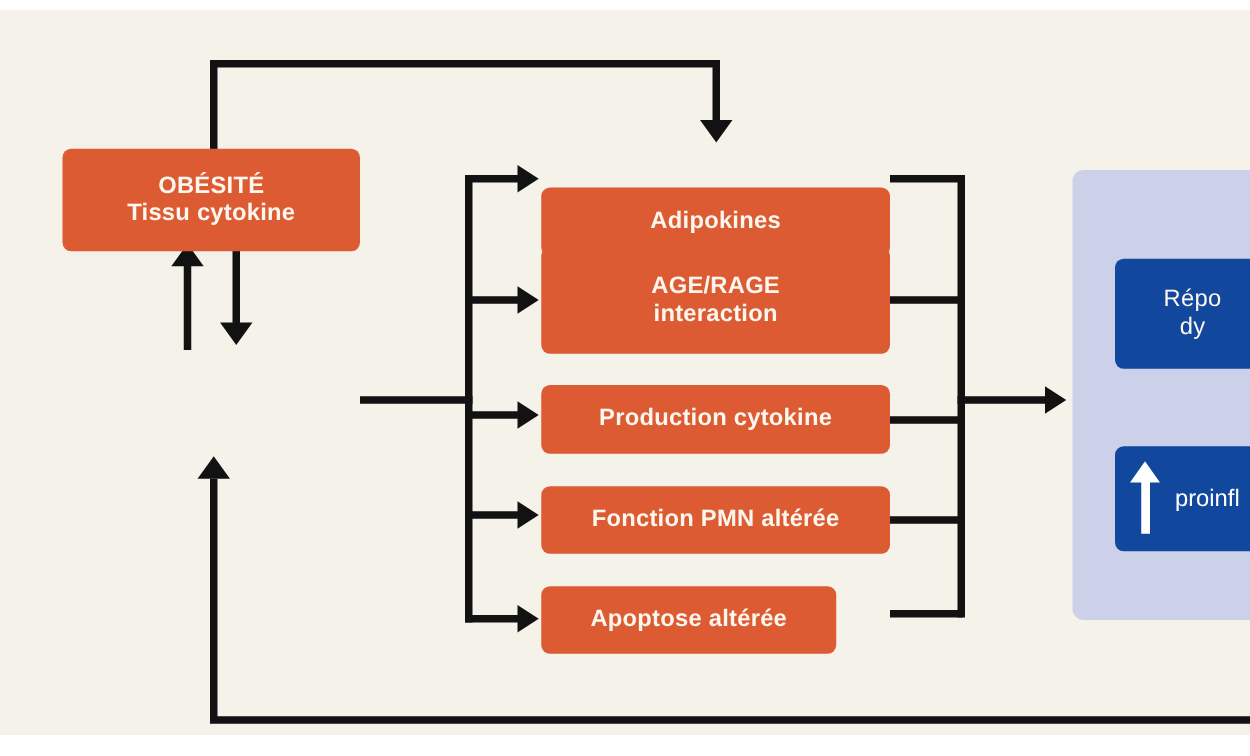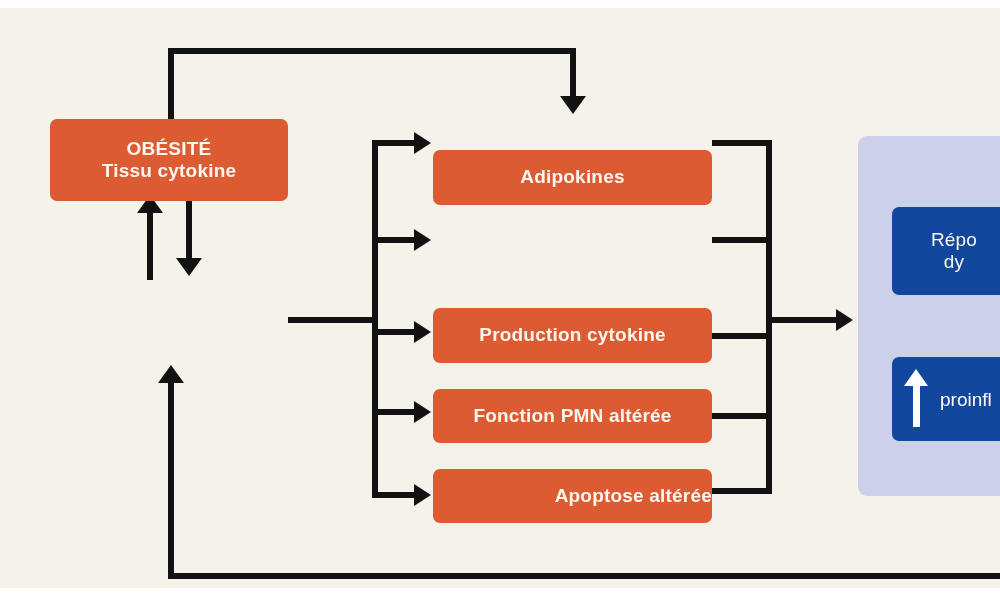--- a/index.html
+++ b/index.html
@@ -167,30 +167,34 @@
     <div class="node orange" style="left:50px; top:111px; width:238px; height:82px;">
       <span class="ln ln1">OBÉSITÉ</span>
       <span class="ln ln2">Tissu cytokine</span>
     </div>
 
 
     <div class="node orange single" style="left:433px; top:107px; width:279px; height:55px;margin-top:35px;">
       <span class="ln ln1">Adipokines</span>
     </div>
 
+    <div class="node orange" style="left:433px; top:190px; width:279px; height:85px;">
+      <span class="ln ln1">AGE/RAGE</span>
+      <span class="ln ln2">interaction</span>
+    </div>
 
     <div class="node orange single" style="left:433px; top:300px; width:279px; height:55px;">
       <span class="ln ln1">Production cytokine</span>
     </div>
 
     <div class="node orange single" style="left:433px; top:381px; width:279px; height:54px;">
       <span class="ln ln1">Fonction PMN altérée</span>
     </div>
 
-    <div class="node orange single" style="left:433px; top:461px; width:279px; height:54px;align-items:flex-end;">
+    <div class="node orange single" style="left:433px; top:461px; width:236px; height:54px;">
       <span class="ln ln1">Apoptose altérée</span>
     </div>
 
     <div class="node blue" style="left:892px; top:199px; width:200px; height:88px; align-items:flex-start; padding-left:0;">
       <div style="width:124px; text-align:center;">
         <span class="ln ln1">Répo</span>
         <span class="ln ln2">dy</span>
       </div>
     </div>
 

